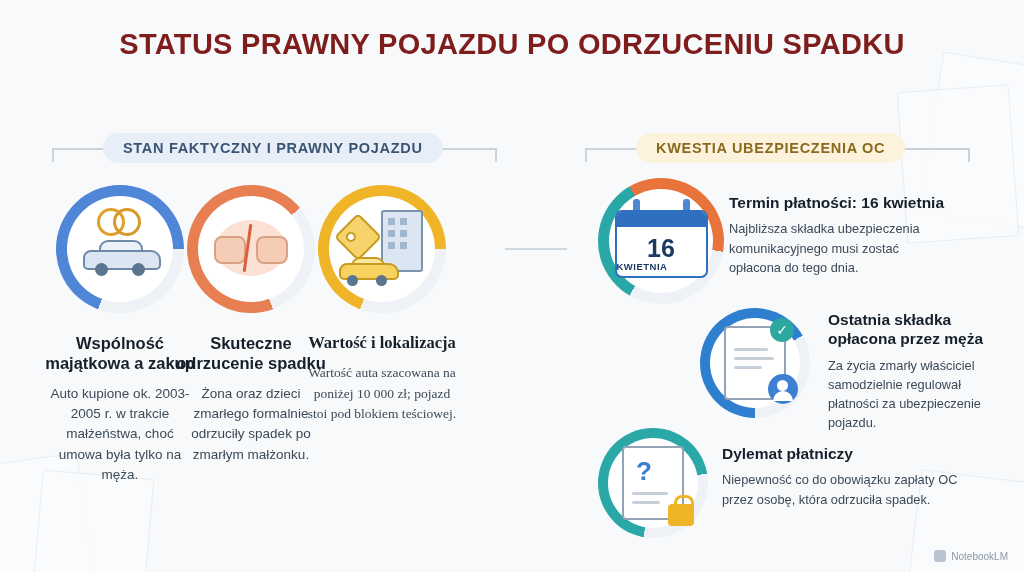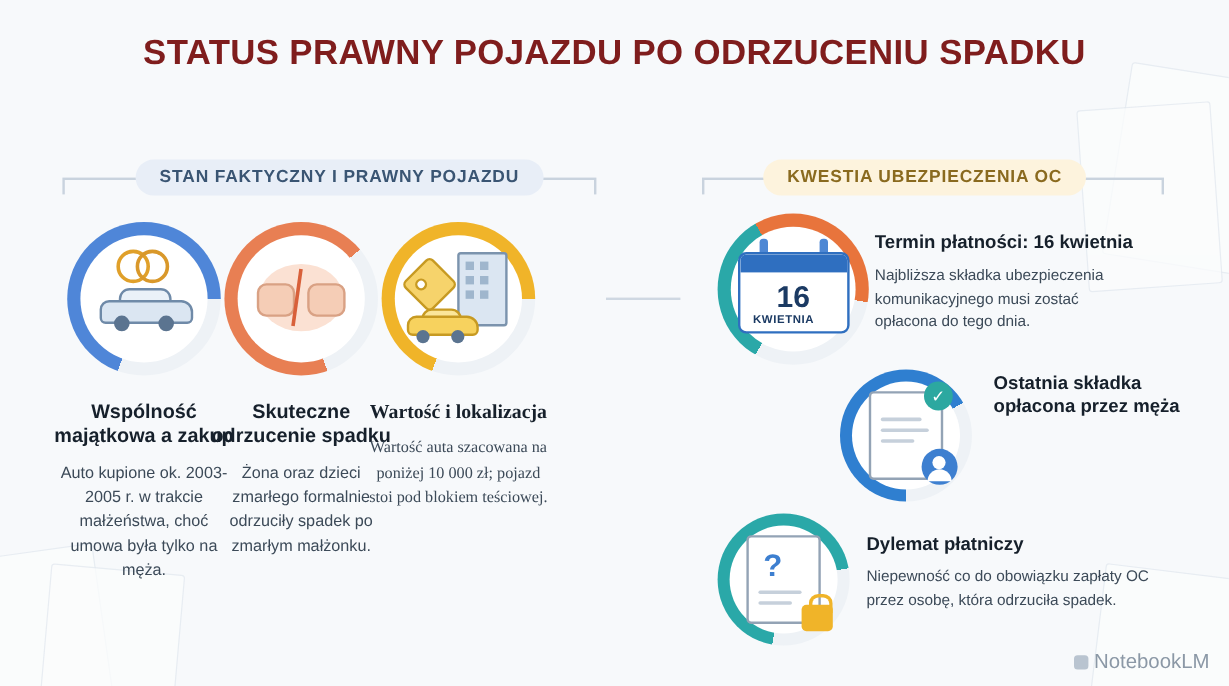--- a/index.html
+++ b/index.html
@@ -21,21 +21,21 @@
   .title{
     position:absolute;left:0;right:0;top:28px;text-align:center;
     font-size:29px;font-weight:bold;letter-spacing:.3px;color:#7f1d1d;
   }
 
   
   .sec-head{
     position:absolute;border-radius:16px;padding:7px 20px;
     font-size:14.5px;font-weight:bold;letter-spacing:.7px;
   }
-  .sec-left{left:113px;top:133px;background:#e8eef7;color:#3a5573;}
+  .sec-left{left:103px;top:133px;background:#e8eef7;color:#3a5573;}
   .sec-right{left:636px;top:133px;background:#fdf3dd;color:#8a6a1f;}
 
   
   .bracket{position:absolute;border-top:2px solid #c9d3de;}
   .bracket:before,.bracket:after{content:"";position:absolute;top:0;width:2px;height:12px;background:#c9d3de;}
   .bracket:before{left:0;}
   .bracket:after{right:0;}
   .br-left{left:52px;top:148px;width:445px;}
   .br-right{left:585px;top:148px;width:385px;}
 
@@ -73,21 +73,21 @@
   .r2{left:828px;top:310px;width:178px;text-align:left;}
   .r3{left:722px;top:444px;width:250px;}
 
   
   .cal{width:93px;height:74px;position:relative;}
   .cal .body{position:absolute;inset:6px 0 0 0;border:2.5px solid #2f6fc0;border-radius:7px;background:#fff;overflow:hidden;}
   .cal .top{position:absolute;left:0;right:0;top:0;height:15px;background:#2f6fc0;}
   .cal .ring1,.cal .ring2{position:absolute;top:-5px;width:7px;height:14px;border-radius:3px;background:#4d87d4;}
   .cal .ring1{left:18px;} .cal .ring2{right:18px;}
   .cal .num{position:absolute;left:0;right:0;top:22px;text-align:center;font-size:25px;font-weight:bold;color:#1b3a63;}
-  .cal .mon{position:absolute;left:0;right:16px;bottom:4px;text-align:center;font-size:9.5px;font-weight:bold;letter-spacing:.5px;color:#1b3a63;}
+  .cal .mon{position:absolute;left:0;right:16px;bottom:4px;text-align:left;font-size:9.5px;font-weight:bold;letter-spacing:.5px;color:#1b3a63;}
 
   
   .docicon{width:62px;height:74px;position:relative;}
   .docicon .sheet{position:absolute;inset:0;background:#fff;border:2.2px solid #93a3b5;border-radius:4px;}
   .docicon .l{position:absolute;left:10px;height:3px;background:#c6d0db;border-radius:2px;}
   .badge-check{position:absolute;right:-8px;top:-8px;width:24px;height:24px;border-radius:50%;background:#2ca8a0;color:#fff;font-size:14px;display:flex;align-items:center;justify-content:center;}
   .avatar{position:absolute;right:-12px;bottom:-4px;width:30px;height:30px;border-radius:50%;background:#3d7fd0;}
   .avatar:before{content:"";position:absolute;left:9px;top:6px;width:11px;height:11px;border-radius:50%;background:#fff;}
   .avatar:after{content:"";position:absolute;left:5px;bottom:3px;width:20px;height:10px;border-radius:10px 10px 0 0;background:#fff;}
   .qmark{position:absolute;left:14px;top:10px;font-size:26px;font-weight:bold;color:#3d7fd0;}
@@ -110,21 +110,21 @@
   .hands{position:absolute;left:8px;top:14px;width:70px;height:56px;background:#fbe1d3;border-radius:50%;}
   .hands .crack{position:absolute;left:30px;top:4px;width:3px;height:48px;background:#d8603a;transform:rotate(8deg);}
   .hands .h1,.hands .h2{position:absolute;top:16px;width:28px;height:24px;background:#f5cdb6;border:2px solid #d9a184;border-radius:8px;}
   .hands .h1{left:-2px;} .hands .h2{right:-2px;}
 
   .tag{position:absolute;left:2px;top:14px;width:30px;height:30px;background:#f6d36b;border:2px solid #c79a22;border-radius:5px;transform:rotate(-45deg);}
   .tag:after{content:"";position:absolute;left:5px;top:5px;width:6px;height:6px;border-radius:50%;background:#fff;border:2px solid #c79a22;}
   .bldg{position:absolute;right:2px;top:4px;width:38px;height:58px;background:#dbe6f2;border:2px solid #7b93ad;border-radius:3px;}
   .bldg i{position:absolute;width:7px;height:7px;background:#9fb6cd;}
 
-  .brandmark{position:absolute;right:16px;bottom:10px;font-size:17px;color:#8b98a6;display:flex;align-items:center;gap:5px;}
+  .brandmark{position:absolute;right:16px;bottom:10px;font-size:10px;color:#8b98a6;display:flex;align-items:center;gap:5px;}
   .brandmark .bm{width:12px;height:12px;border-radius:3px;background:#b9c4d0;}
 </style>
 </head>
 <body>
 
 <div class="doc-deco deco-tr1"></div>
 <div class="doc-deco deco-tr2"></div>
 <div class="doc-deco deco-bl1"></div>
 <div class="doc-deco deco-bl2"></div>
 <div class="doc-deco deco-br1"></div>
@@ -241,20 +241,21 @@
     </div>
   </div>
 </div>
 
 <div class="ritem r1">
   <div class="h">Termin płatności: 16 kwietnia</div>
   <div class="p">Najbliższa składka ubezpieczenia komunikacyjnego musi zostać opłacona do tego dnia.</div>
 </div>
 <div class="ritem r2">
   <div class="h">Ostatnia składka opłacona przez męża</div>
+  <div class="p">Za życia zmarły właściciel samodzielnie regulował płatności za ubezpieczenie pojazdu.</div>
 </div>
 <div class="ritem r3">
   <div class="h">Dylemat płatniczy</div>
   <div class="p">Niepewność co do obowiązku zapłaty OC przez osobę, która odrzuciła spadek.</div>
 </div>
 
 <div class="brandmark">
   <span class="bm"></span>
   <span>NotebookLM</span>
 </div>

